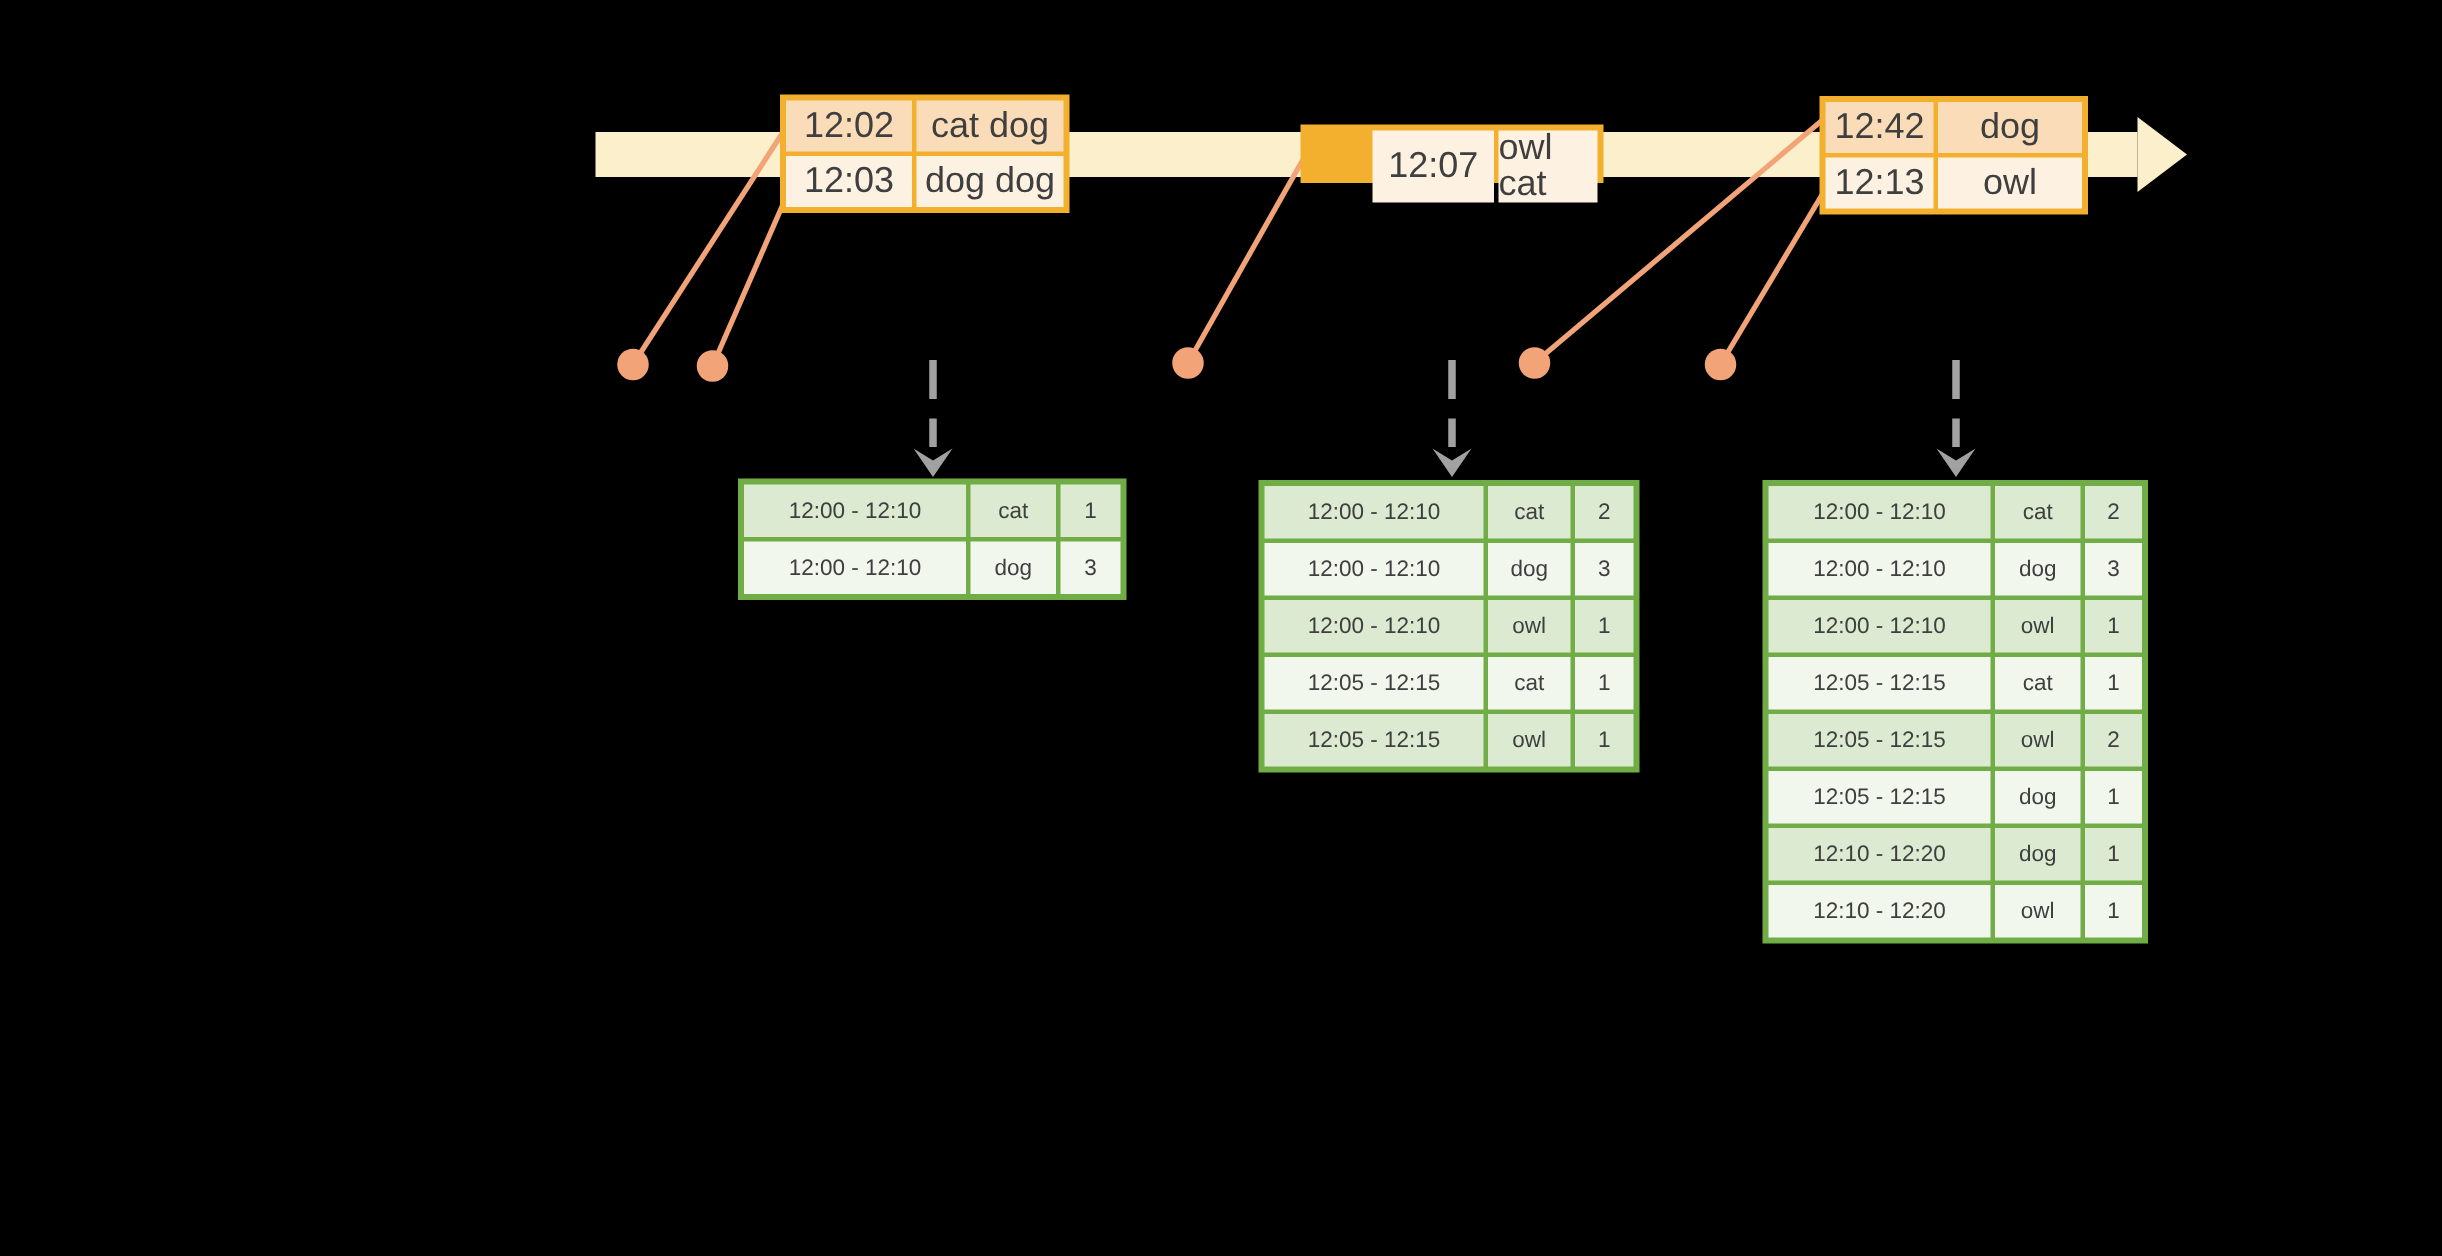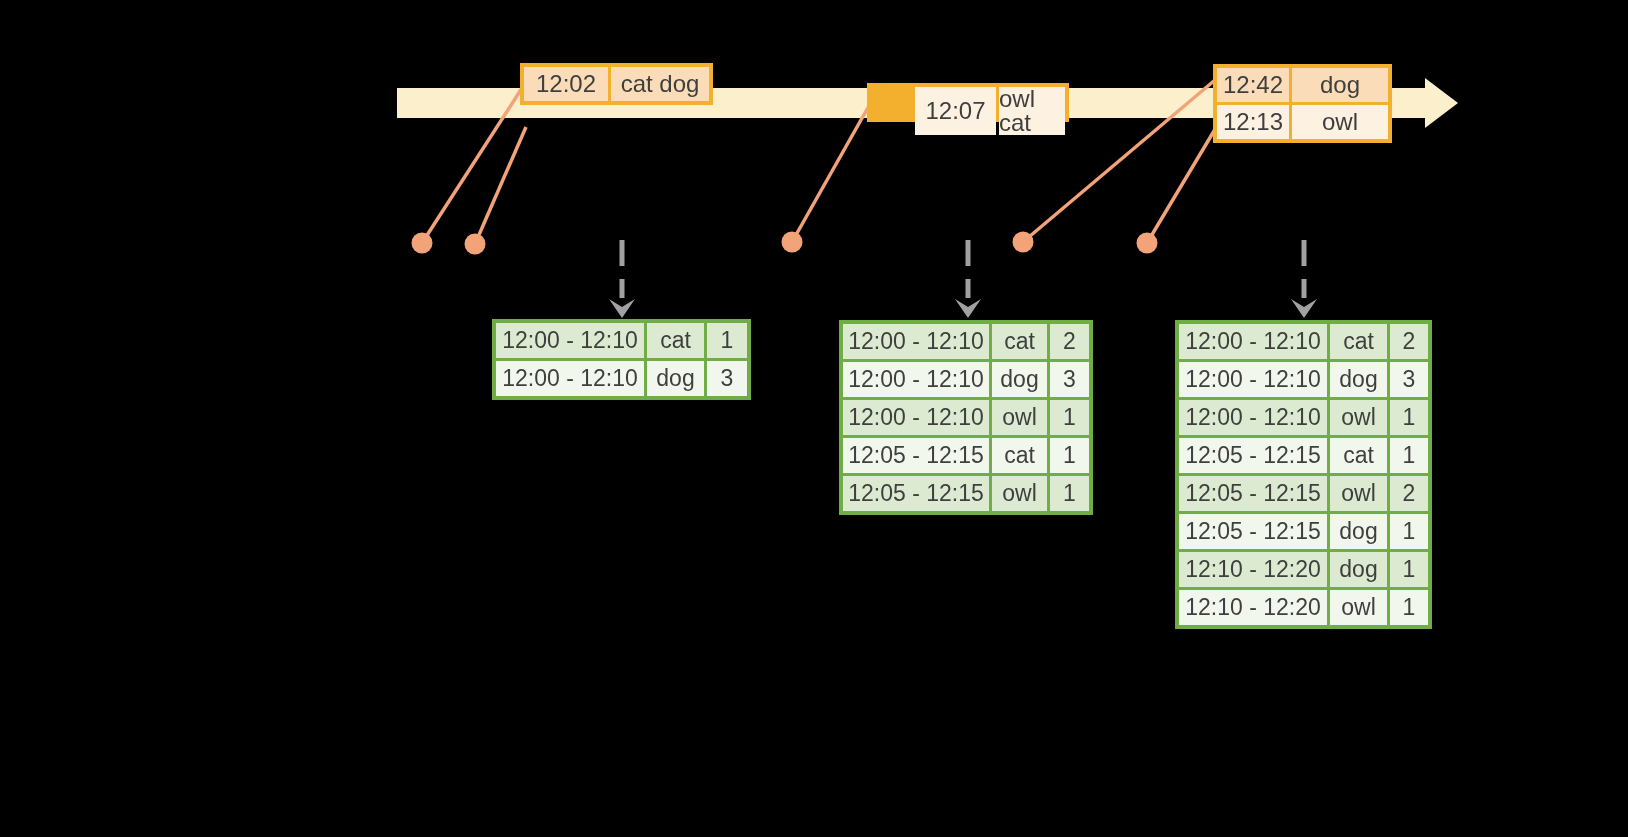--- a/index.html
+++ b/index.html
@@ -36,21 +36,21 @@
     background:var(--table-border,#70ad47);
     padding:4px;
     display:flex;flex-direction:column;gap:3px;
     box-sizing:border-box;
   }
   .t-row{display:grid;grid-template-columns:148px 57px 1fr;gap:3px;height:35px;}
   .t-row:nth-of-type(odd) .t-cell{background:var(--table-row-dark,#dbead0);}
   .t-row:nth-of-type(even) .t-cell{background:var(--table-row-light,#f2f7ee);}
   .t-cell{
     display:flex;align-items:center;justify-content:center;
-    font-size:23px;line-height:1;
+    font-size:15px;line-height:1;
   }
 </style>
 </head>
 <body>
 
 <div class="stage">
 
   <svg class="layer" width="1628" height="837">
 
     <rect x="397" y="88" width="1028" height="30" style="fill:var(--timeline)"></rect>
@@ -86,20 +86,24 @@
         <path d="M1291,299 L1304,318 L1317,299 L1304,307 Z" style="fill:var(--trigger-arrow)"></path>
       </g>
     </g>
   </svg>
 
   <div class="event-box" style="left:520px;top:63px;width:193px;">
     <div class="e-row" style="grid-template-columns:84px 1fr;">
       <div class="e-cell e-dark">12:02</div>
       <div class="e-cell e-dark">cat dog</div>
     </div>
+    <div class="e-row" style="grid-template-columns:84px 1fr;">
+      <div class="e-cell e-light">12:03</div>
+      <div class="e-cell e-light">dog dog</div>
+    </div>
   </div>
 
   <div class="event-box" style="left:867px;top:83px;width:202px;">
     <div class="e-row short" style="grid-template-columns:81px 1fr;">
       <div class="e-cell e-light">12:07</div>
       <div class="e-cell e-light">owl cat</div>
     </div>
   </div>
 
   <div class="event-box" style="left:1213px;top:64px;width:179px;">

